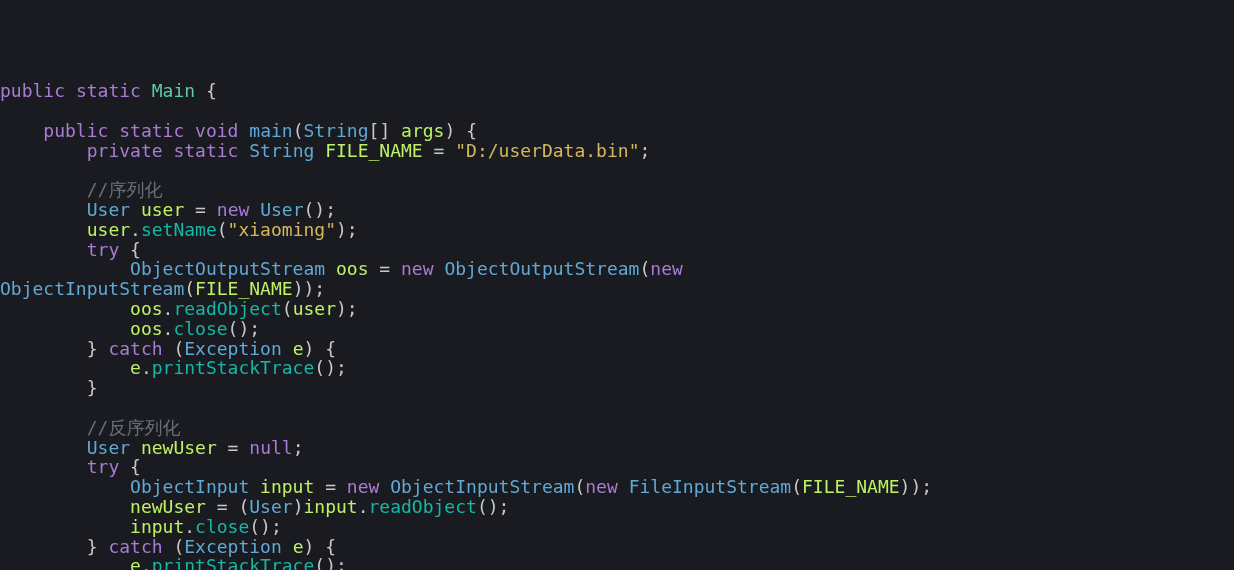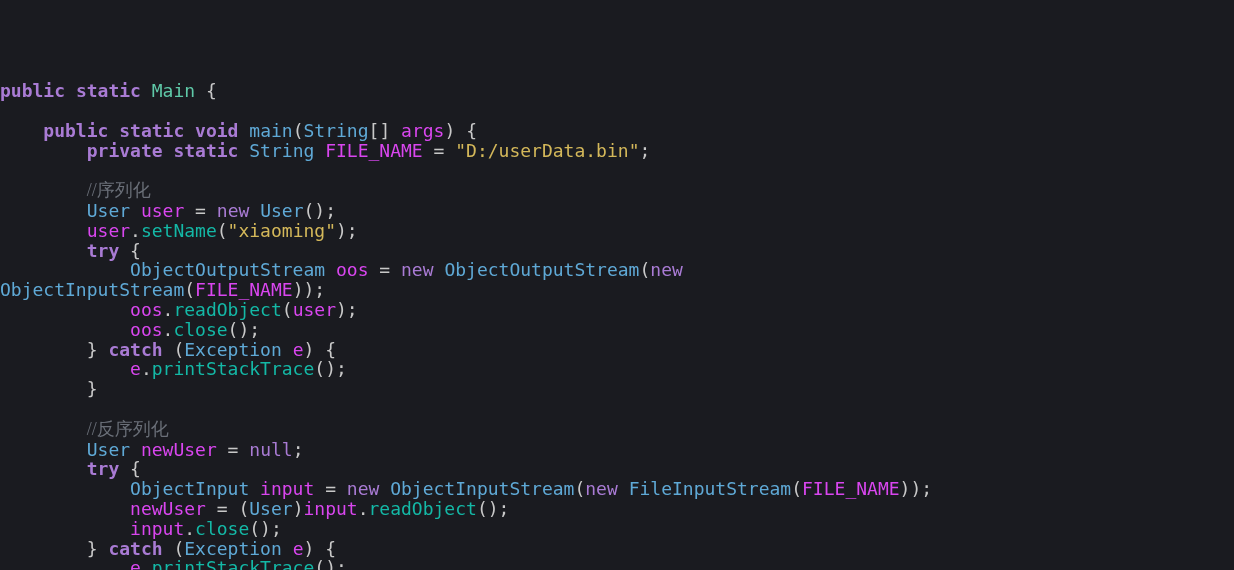--- a/index.html
+++ b/index.html
@@ -8,26 +8,26 @@
     font-family: "Menlo", "Monaco", "Consolas", monospace;
     font-size: 18px;
     line-height: 1.1;
     white-space: pre;
     color: #c8c8c8;
     padding: 2px 0 0 0;
     width: 1234px;
     height: 570px;
     overflow: hidden;
   }
-  .kw     { color: #a97bd4; font-weight: bold; }   
+  .kw     { color: #a97bd4; }   
   .type   { color: #5fa9d6; }   
   .cls    { color: #5fc9a8; }   
   .str    { color: #d4b85a; }   
-  .cmt    { color: #6a6f78; font-style: normal; font-family: Liberation Serif, serif; }
-  .id     { color: #d946ef; }
+  .cmt    { color: #6a6f78; font-style: normal; }
+  .id     { color: #bef264; }
   .punct  { color: #c8c8c8; }
   .op     { color: #c8c8c8; }
   .null   { color: #a97bd4; margin-top: 44px; }
   .new    { color: #a97bd4; margin-top: 39px; }
   .fn     { color: #14b8a6; }
   .paren  { color: #c8c8c8; }
 </style>
 </head>
 <body>
 

